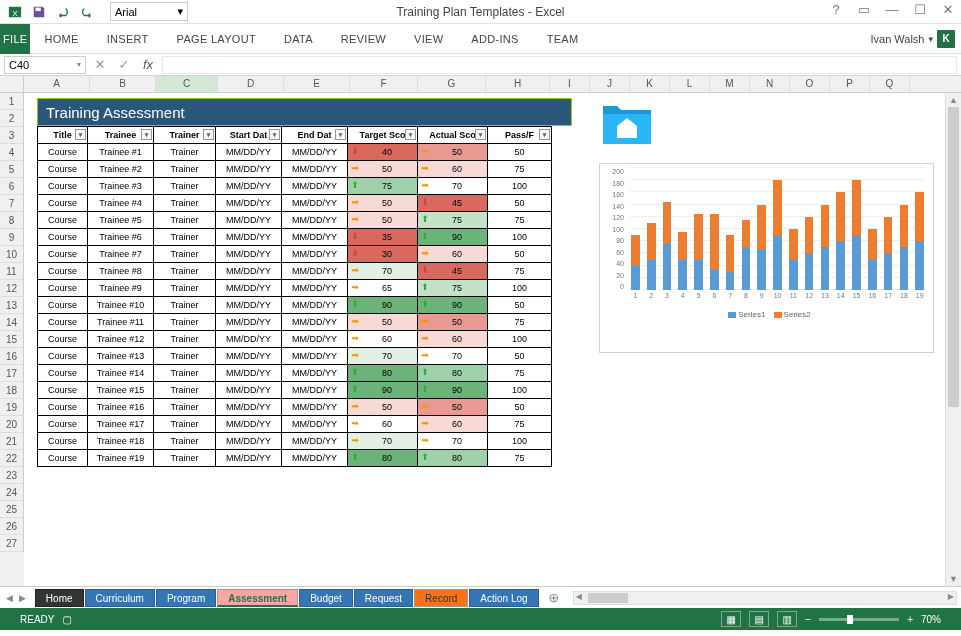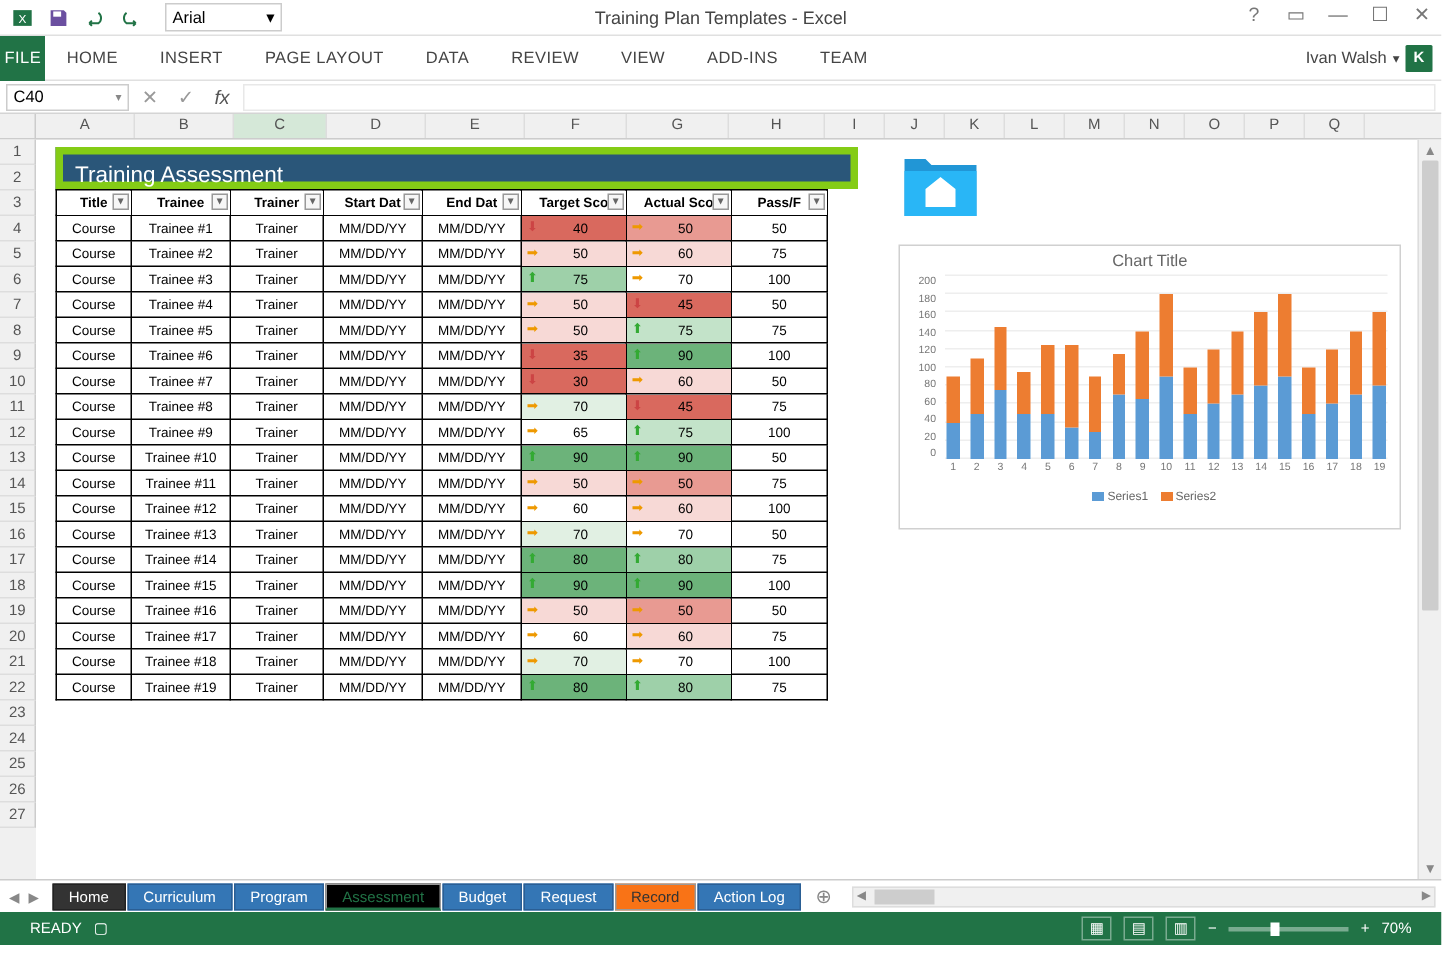--- a/index.html
+++ b/index.html
@@ -33,21 +33,21 @@
 .sheet-body { flex: 1; overflow: hidden; position: relative; }
 .col-headers { height: 17px; display: flex; background: #f0f0f0; border-bottom: 1px solid #ccc; font-size: 10px; color: #555; }
 .rowhdr-spacer { width: 24px; border-right: 1px solid #ccc; background:#f0f0f0;}
 .colh { border-right: 1px solid #ddd; text-align: center; line-height: 16px; }
 .colh.sel { background: #d5e8d8; }
 .row-headers { width: 24px; background: #f0f0f0; }
 .rowh { height: 17px; border-bottom: 1px solid #ddd; border-right: 1px solid #ccc; text-align: center; font-size: 10px; color: #555; line-height: 17px; }
 .content-area { position: absolute; left:24px; top: 17px; right: 0; bottom: 0;}
 
 
-.tbl-title { position: absolute; left: 13px; top: 5px; width: 535px; height: 28px; background: #2a5679; color: #fff; font-size: 15px; line-height: 28px; padding-left: 8px; border: 5px solid #84cc16;}
+.tbl-title { position: absolute; left: 13px; top: 5px; width: 535px; height: 28px; background: #2a5679; color: #fff; font-size: 15px; line-height: 28px; padding-left: 8px; border: 1px solid #84cc16;}
 .tbl { position: absolute; left: 13px; top: 33px; border-collapse: collapse; font-size: 9px; }
 .tbl th { background: #fff; border: 1px solid #000; padding: 2px 4px; font-weight: bold; text-align: center; position: relative; height: 17px; }
 .tbl th .dd { position: absolute; right: 1px; top: 2px; width: 11px; height: 11px; border: 1px solid #999; background: #f6f6f6; font-size: 7px; line-height: 9px; color: #666; }
 .tbl td { border: 1px solid #000; padding: 1px 4px; text-align: center; height: 17px; background:#fff;}
 .tbl .score { position: relative; padding-left: 13px; }
 .tbl .ic { position: absolute; left: 2px; top: 2px; width: 10px; height: 10px; font-size: 9px; line-height: 10px;}
 .c-dred { background: #d9695e !important; }
 .c-vlred { background: #f7d9d6 !important; }
 .c-dgrn { background: #6cb37a !important; }
 .c-lgrn { background: #c3e3c9 !important; }
@@ -79,21 +79,21 @@
 .vscroll .thumb { position: absolute; left: 2px; right: 2px; top: 14px; height: 300px; background: #cdcdcd; border-radius: 1px;}
 .vscroll .arr { position:absolute; left:0;right:0; height:14px; text-align:center; color:#888; font-size:9px; line-height:14px;}
 
 
 .sheet-tabs { height: 22px; background: #fff; border-top: 1px solid #ccc; display: flex; align-items: center; padding: 0 4px; gap: 1px; position: relative;}
 .tab-nav { display: flex; gap: 2px; color: #888; margin-right: 6px;}
 .tab-nav span { font-size: 9px; cursor: pointer; padding: 0 2px;}
 .sheet-tab { padding: 3px 10px; font-size: 10px; cursor: pointer; border: 1px solid #999; margin-top:1px; height:18px; line-height:12px;}
 .sheet-tab.blue { background: #3476b5; color: #fff; border-color:#2a5e94;}
 .sheet-tab.dark { background: #333; color: #fff; border-color:#222;}
-.sheet-tab.active { background: #000000; color: #217346; border-bottom: 2px solid #217346; font-weight: normal;}
+.sheet-tab.active { background: #fca5a5; color: #217346; border-bottom: 2px solid #217346; font-weight: bold;}
 .sheet-tab.grey { background: #f97316; color: #333;}
 .add-sheet { width: 20px; text-align: center; color: #888; cursor: pointer; font-size: 13px; margin-left: 4px;}
 .hscroll { flex: 1; margin-left: 8px; height: 14px; background: #f0f0f0; position: relative; border:1px solid #ddd;}
 .hscroll .thumb { position: absolute; left: 14px; width: 40px; top:1px; bottom:1px; background: #cdcdcd;}
 
 
 .statusbar { height: 22px; background: #217346; color: #fff; display: flex; align-items: center; padding: 0 20px; font-size: 10px; justify-content: space-between;}
 .status-right { display: flex; align-items: center; gap: 8px;}
 .view-btn { width: 20px; height: 16px; border: 1px solid rgba(255,255,255,0.4); display:flex; align-items:center; justify-content:center;}
 .zoom-track { width: 80px; height: 3px; background: rgba(255,255,255,0.4); position: relative;}
@@ -436,21 +436,20 @@
 
       <div class="house-ico">
         <svg viewBox="0 0 56 50">
             <path fill="#2196d6" d="M4 8h14l4 4h30v34H4z"></path>
             <path fill="#29b6f6" d="M4 16h48v30H4z"></path>
             <path fill="#fff" d="M28 20l10 8v12H18V28z M24 32h8v8h-8z"></path>
           </svg>
       </div>
 
       <div class="chart-box">
-        <div class="chart-title">Chart Title</div>
         <div class="chart-plot">
           <div class="chart-ylabels" id="ylabels">
               <div>200</div>
               <div>180</div>
               <div>160</div>
               <div>140</div>
               <div>120</div>
               <div>100</div>
               <div>80</div>
               <div>60</div>

